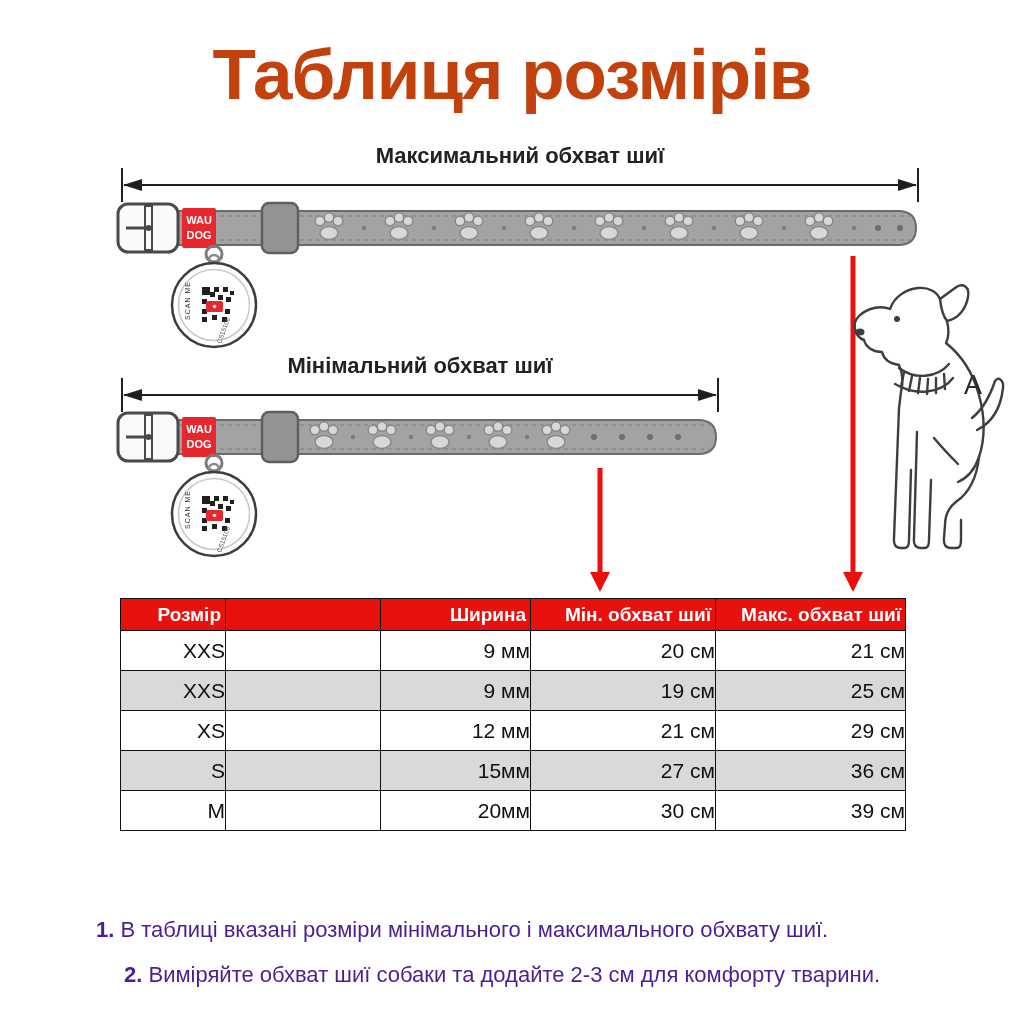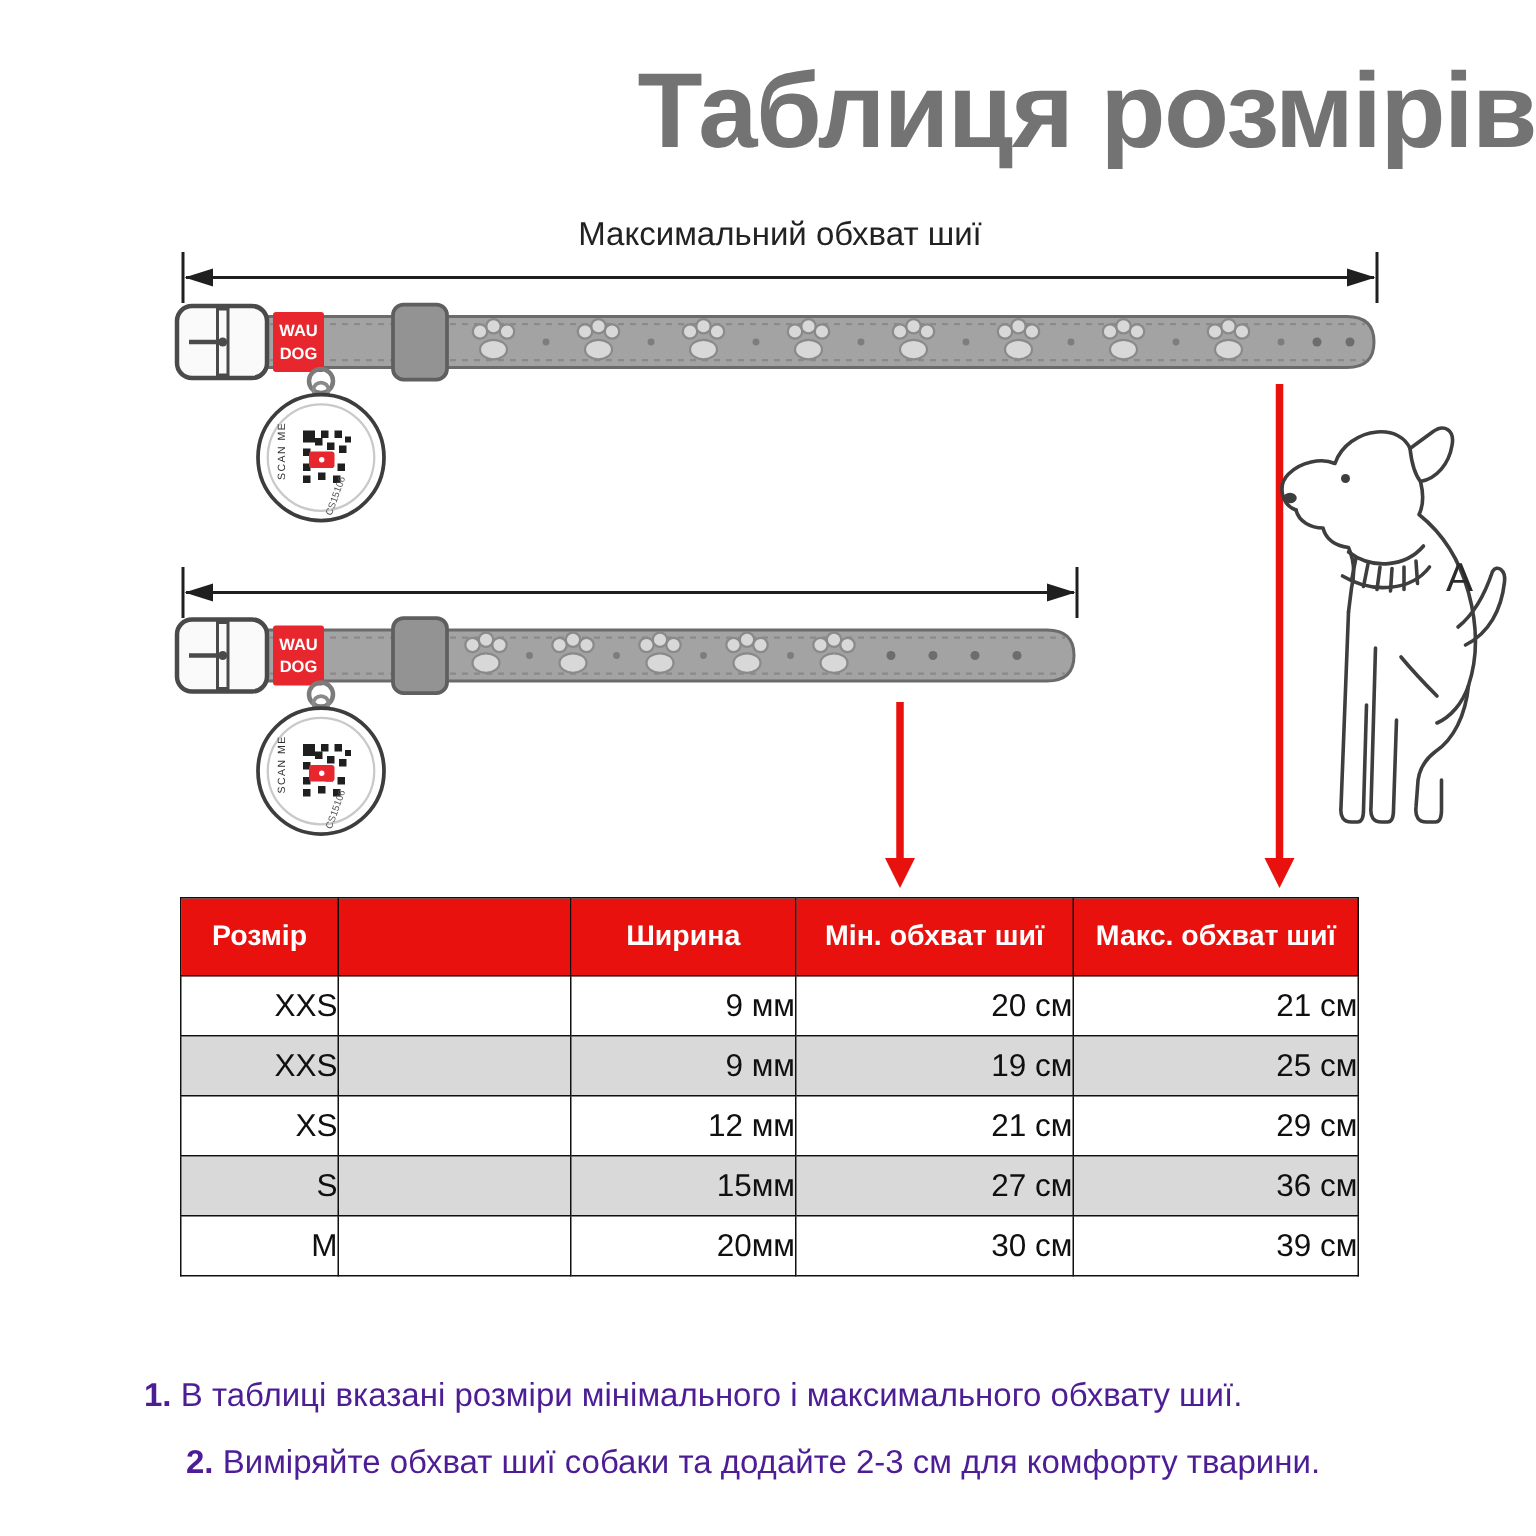--- a/index.html
+++ b/index.html
@@ -2,36 +2,36 @@
 <html><head>
 <meta charset="utf-8">
 <style>
   * { margin:0; padding:0; box-sizing:border-box; }
   html,body { background:#ffffff; }
   .page {
     position:relative; width:1024px; height:1024px; background:#fff;
     font-family:"Liberation Sans", sans-serif; overflow:hidden; color:#1c1c1c;
   }
   .title {
-    position:absolute; top:34px; left:0; width:100%; text-align:right;
-    font-size:71px; font-weight:800; letter-spacing:-1px; color:#737373;
+    position:absolute; top:34px; left:0; width:100%; text-align:center;
+    font-size:71px; font-weight:800; letter-spacing:-1px; color:#c2410c;
   }
   .measure-label {
-    position:absolute; text-align:center; font-size:22px; font-weight:400; color:#222;
+    position:absolute; text-align:center; font-size:22px; font-weight:700; color:#222;
   }
   .measure-label.max { left:114px; top:143px; width:812px; }
   .measure-label.min { left:114px; top:353px; width:612px; }
   .abs { position:absolute; }
   table.size {
     position:absolute; left:120px; top:598px; border-collapse:collapse; table-layout:fixed;
     background:#fff;
   }
   table.size th {
     background:#e8110e; color:#fff; font-size:19px; font-weight:700;
-    height:52px; border:1px solid #101010; padding:0 4px; text-align:center;
+    height:32px; border:1px solid #101010; padding:0 4px; text-align:right;
   }
   table.size td {
     font-size:21px; color:#101010; text-align:right; height:40px;
     border:1px solid #101010; background:#fff;
   }
   table.size tr.alt td { background:#d9d9d9; }
   .note { position:absolute; left:96px; font-size:22px; color:#4c1d95; width:860px; }
   .note b { font-weight:700; }
 </style>
 </head>
@@ -124,20 +124,21 @@
       <circle cx="786" cy="31" r="3" fill="#6d6d6d"></circle>
     <use href="#collar-head-def"></use>
     <use href="#tag-def" x="100" y="108"></use>
   </svg>
 
   <svg class="abs" style="left:840px; top:256px;" width="26" height="338" viewBox="0 0 26 338">
     <line x1="13" y1="0" x2="13" y2="318" stroke="#e8110e" stroke-width="5"></line>
     <polygon points="13,336 3,316 23,316" fill="#e8110e"></polygon>
   </svg>
 
+  <div class="measure-label min">Мінімальний обхват шиї</div>
   <svg class="abs" style="left:114px; top:376px;" width="612" height="38" viewBox="0 0 612 38">
     <line x1="8" y1="2" x2="8" y2="36" stroke="#1f1f1f" stroke-width="2"></line>
     <line x1="604" y1="2" x2="604" y2="36" stroke="#1f1f1f" stroke-width="2"></line>
     <line x1="10" y1="19" x2="602" y2="19" stroke="#1f1f1f" stroke-width="2"></line>
     <polygon points="9,19 28,13 28,25" fill="#1f1f1f"></polygon>
     <polygon points="603,19 584,13 584,25" fill="#1f1f1f"></polygon>
   </svg>
 
   <svg class="abs" style="left:114px; top:406px;" width="712" height="152" viewBox="0 0 712 152">
     <path d="M60,14 H584 Q602,14 602,31 Q602,48 584,48 H60 Z" fill="#a3a3a3" stroke="#6b6b6b" stroke-width="2"></path>

